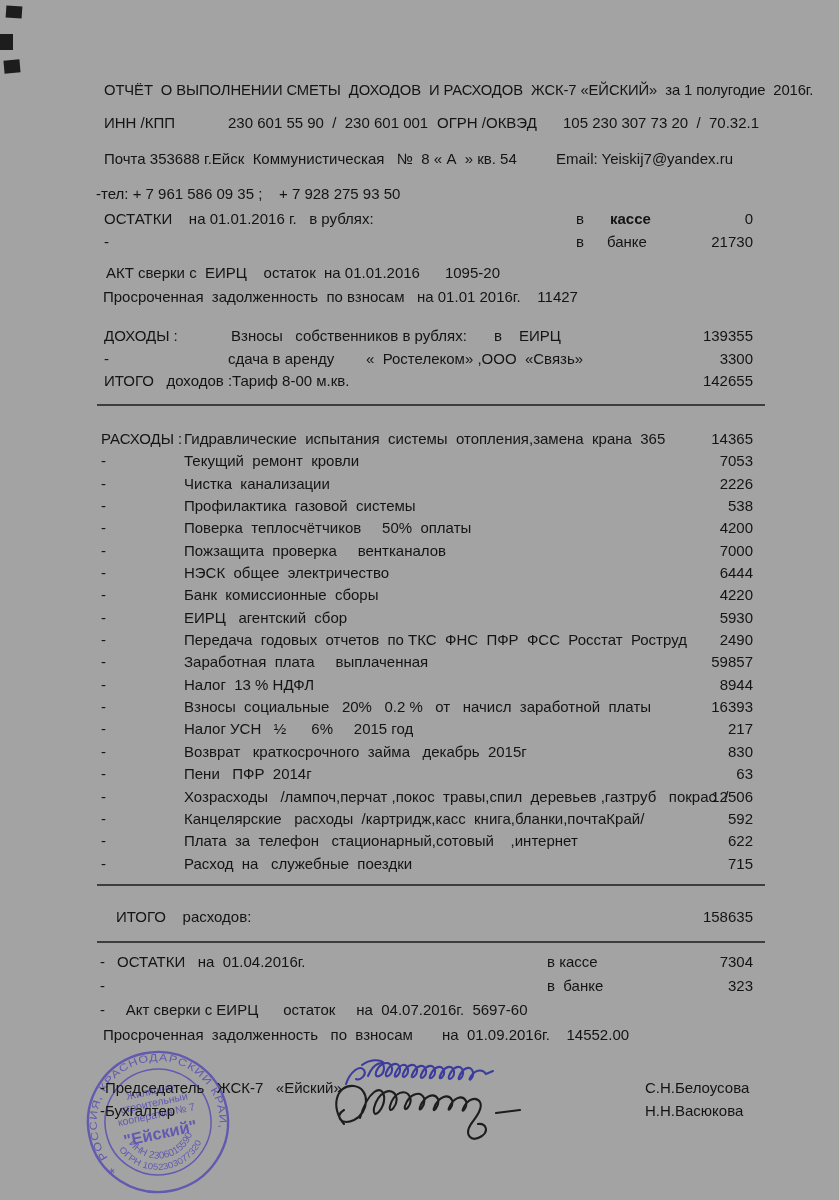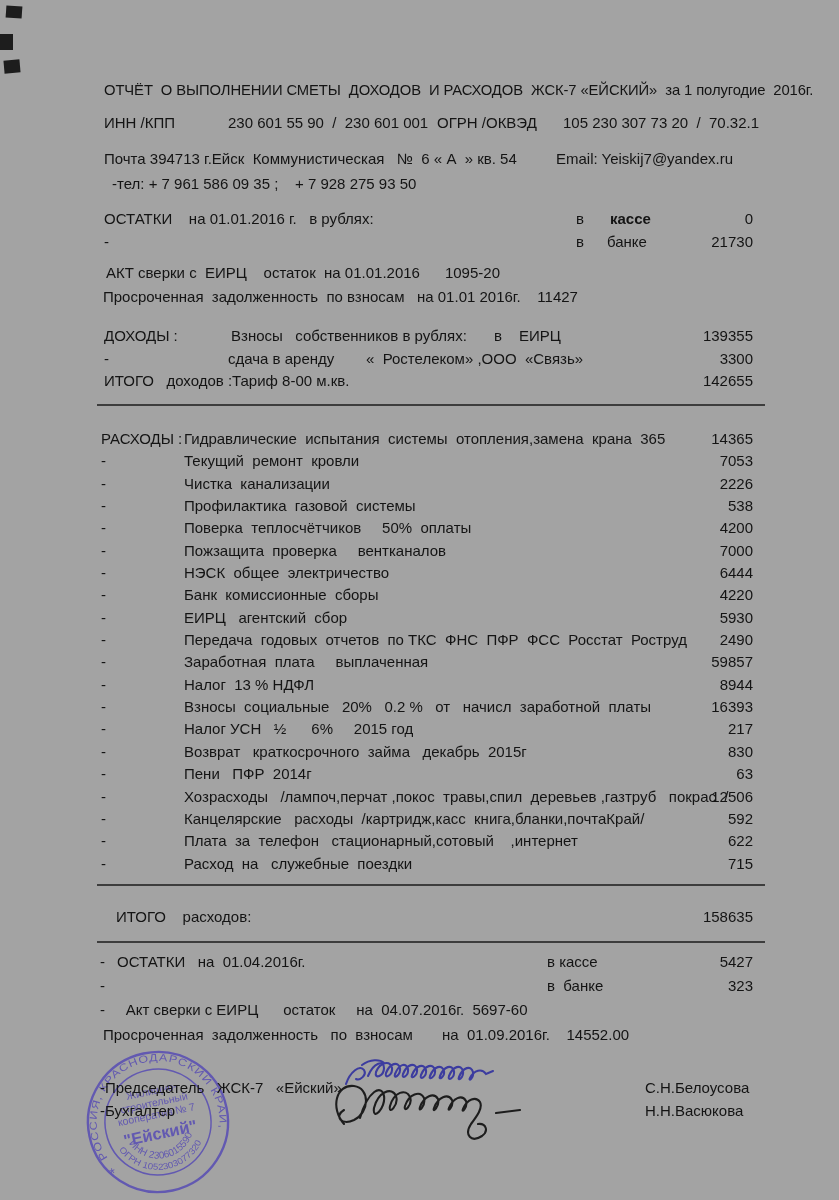--- a/index.html
+++ b/index.html
@@ -37,25 +37,25 @@
   </div>
 
   <div class="line" style="top:113px;">
     <span class="t" style="left:104px;">ИНН /КПП</span>
     <span class="t" style="left:228px;">230 601 55 90  /  230 601 001</span>
     <span class="t" style="left:437px;">ОГРН /ОКВЭД</span>
     <span class="t" style="left:563px;">105 230 307 73 20  /  70.32.1</span>
   </div>
 
   <div class="line" style="top:149px;">
-    <span class="t" style="left:104px;">Почта 394713 г.Ейск  Коммунистическая   №  6 « А  » кв. 54</span>
+    <span class="t" style="left:104px;">Почта 353688 г.Ейск  Коммунистическая   №  8 « А  » кв. 54</span>
     <span class="t" style="left:556px;">Email: Yeiskij7@yandex.ru</span>
   </div>
   <div class="line" style="top:174px;">
-    <span class="t" style="left:112px;">-тел: + 7 961 586 09 35 ;    + 7 928 275 93 50</span>
+    <span class="t" style="left:96px;margin-top:10px;">-тел: + 7 961 586 09 35 ;    + 7 928 275 93 50</span>
   </div>
 
   <div class="line" style="top:209px;">
     <span class="t" style="left:104px;">ОСТАТКИ    на 01.01.2016 г.   в рублях:</span>
     <span class="t" style="left:576px;">в</span>
     <span class="t" style="left:610px;font-weight:bold;">кассе</span>
     <span class="val">0</span>
   </div>
   <div class="line" style="top:232px;">
     <span class="t" style="left:104px;">-</span>
@@ -200,21 +200,21 @@
     <span class="t" style="left:116px;">ИТОГО    расходов:</span>
     <span class="val">158635</span>
   </div>
 
   <div class="rule" style="top:941px;"></div>
 
   <div class="line" style="top:952px;">
     <span class="t" style="left:100px;">-</span>
     <span class="t" style="left:117px;">ОСТАТКИ   на  01.04.2016г.</span>
     <span class="t" style="left:547px;">в кассе</span>
-    <span class="val">5427</span>
+    <span class="val">7304</span>
   </div>
   <div class="line" style="top:976px;">
     <span class="t" style="left:100px;">-</span>
     <span class="t" style="left:547px;">в  банке</span>
     <span class="val">323</span>
   </div>
   <div class="line" style="top:1000px;">
     <span class="t" style="left:100px;">-     Акт сверки с ЕИРЦ      остаток     на  04.07.2016г.  5697-60</span>
   </div>
   <div class="line" style="top:1025px;">

